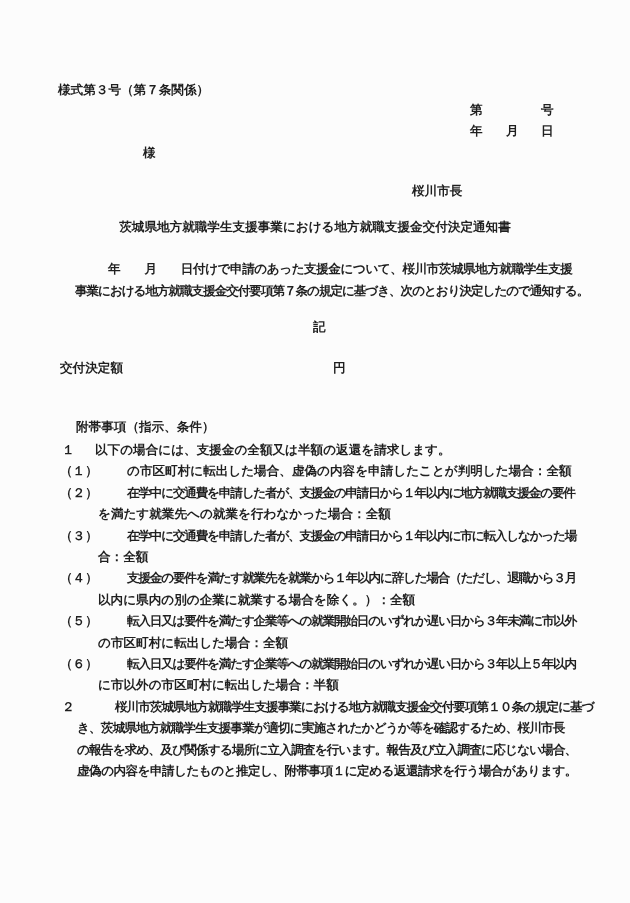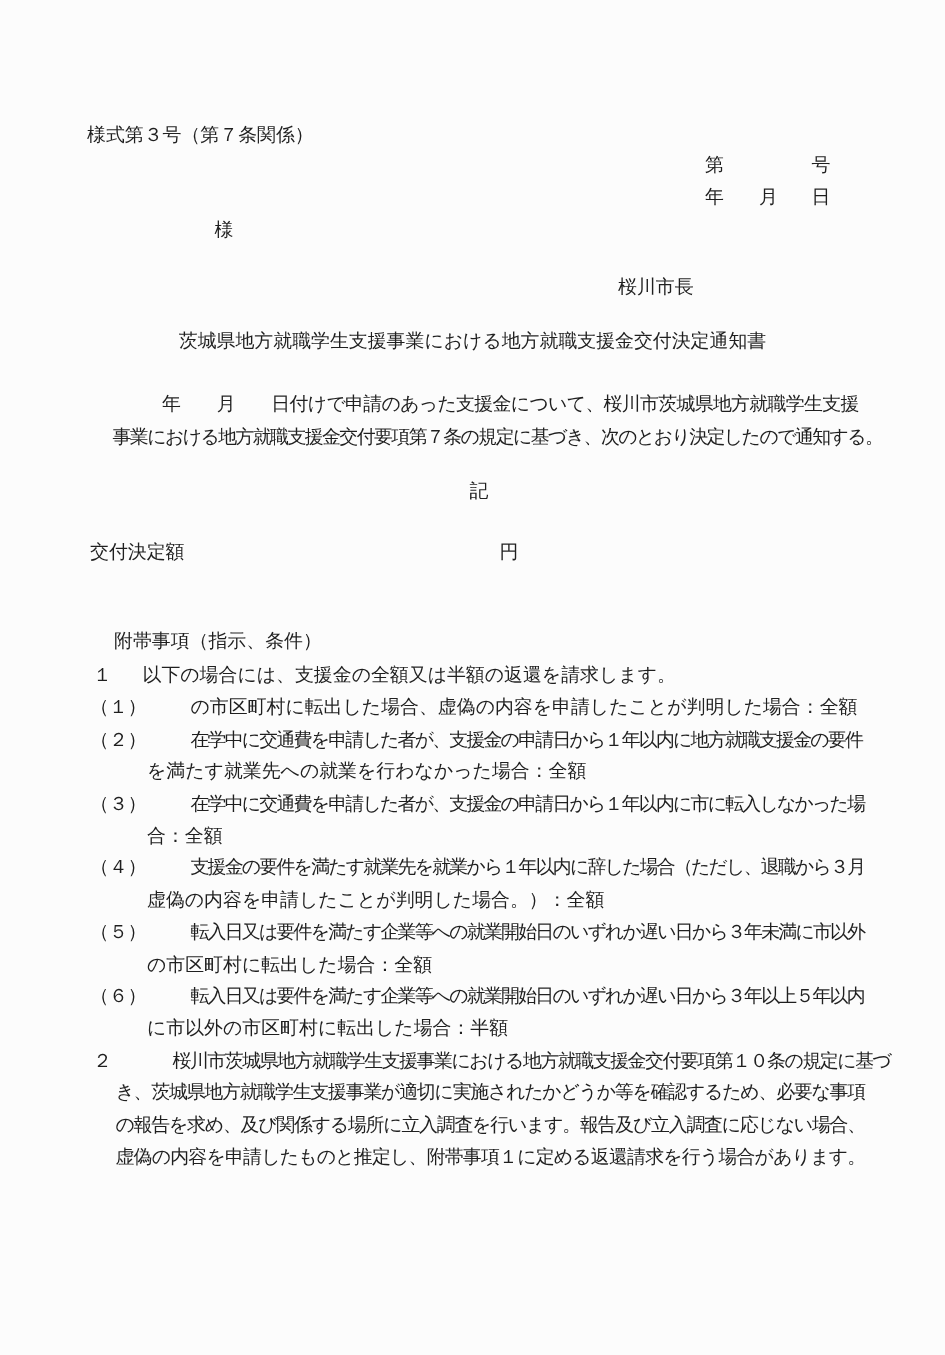--- a/index.html
+++ b/index.html
@@ -5,20 +5,21 @@
   html,body { margin:0; padding:0; background:#e8e8e8; }
   .page {
     position:relative;
     width:630px; height:903px;
     margin:0 auto;
     background:#fcfcfc;
     color:#1f1f1f;
     font-family:"Liberation Serif","DejaVu Serif",serif;
     font-size:12.6px;
     overflow:hidden;
+    font-weight:bold;
   }
   .line {
     position:absolute;
     white-space:nowrap;
     line-height:1.25;
   }
   .center { left:0; right:0; text-align:center; }
   .t05 { letter-spacing:-0.45px; }
   .t11 { letter-spacing:-1.05px;margin-left:12px; }
   .marker { display:inline-block; }
@@ -54,24 +55,24 @@
   <div class="line" style="left:76px; top:420px;">附帯事項（指示、条件）</div>
 
   <div id="notes-list">
       <div class="line" style="left: 62px; top: 443px;"><span class="marker" style="width: 33px;">１</span><span>以下の場合には、支援金の全額又は半額の返還を請求します。</span></div>
       <div class="line" style="left: 60px; top: 464.4px;"><span class="marker" style="width: 67px;">（１）</span><span>の市区町村に転出した場合、虚偽の内容を申請したことが判明した場合：全額</span></div>
       <div class="line" style="left: 60px; top: 485.8px;"><span class="marker" style="width: 67px;">（２）</span><span style="letter-spacing: -1.19px;">在学中に交通費を申請した者が、支援金の申請日から１年以内に地方就職支援金の要件</span></div>
       <div class="line" style="left: 98px; top: 507.2px;"><span>を満たす就業先への就業を行わなかった場合：全額</span></div>
       <div class="line" style="left: 60px; top: 528.6px;"><span class="marker" style="width: 67px;">（３）</span><span style="letter-spacing: -1.19px;">在学中に交通費を申請した者が、支援金の申請日から１年以内に市に転入しなかった場</span></div>
       <div class="line" style="left: 98px; top: 550px;"><span>合：全額</span></div>
       <div class="line" style="left: 60px; top: 571.4px;"><span class="marker" style="width: 67px;">（４）</span><span style="letter-spacing: -1.19px;">支援金の要件を満たす就業先を就業から１年以内に辞した場合（ただし、退職から３月</span></div>
-      <div class="line" style="left: 98px; top: 592.8px;"><span>虚偽の内容を申請したことが判明した場合。）：全額</span></div>
+      <div class="line" style="left: 98px; top: 592.8px;"><span>以内に県内の別の企業に就業する場合を除く。）：全額</span></div>
       <div class="line" style="left: 60px; top: 614.2px;"><span class="marker" style="width: 67px;">（５）</span><span style="letter-spacing: -1.19px;">転入日又は要件を満たす企業等への就業開始日のいずれか遅い日から３年未満に市以外</span></div>
       <div class="line" style="left: 98px; top: 635.6px;"><span>の市区町村に転出した場合：全額</span></div>
       <div class="line" style="left: 60px; top: 657px;"><span class="marker" style="width: 67px;">（６）</span><span style="letter-spacing: -1.19px;">転入日又は要件を満たす企業等への就業開始日のいずれか遅い日から３年以上５年以内</span></div>
       <div class="line" style="left: 98px; top: 678.4px;"><span>に市以外の市区町村に転出した場合：半額</span></div>
       <div class="line" style="left: 62px; top: 699.8px;"><span class="marker" style="width: 33px;">２</span><span style="letter-spacing: -0.97px; margin-left: 20px;">桜川市茨城県地方就職学生支援事業における地方就職支援金交付要項第１０条の規定に基づ</span></div>
-      <div class="line" style="left: 77px; top: 721.2px;"><span style="letter-spacing: -0.81px;">き、茨城県地方就職学生支援事業が適切に実施されたかどうか等を確認するため、必要な事項</span></div>
+      <div class="line" style="left: 77px; top: 721.2px;"><span style="letter-spacing: -0.81px;">き、茨城県地方就職学生支援事業が適切に実施されたかどうか等を確認するため、桜川市長</span></div>
       <div class="line" style="left: 77px; top: 742.6px;"><span style="letter-spacing: -0.81px;">の報告を求め、及び関係する場所に立入調査を行います。報告及び立入調査に応じない場合、</span></div>
       <div class="line" style="left: 77px; top: 764px;"><span style="letter-spacing: -0.53px;">虚偽の内容を申請したものと推定し、附帯事項１に定める返還請求を行う場合があります。</span></div>
     </div>
 
 </div>
 
 </body></html>

